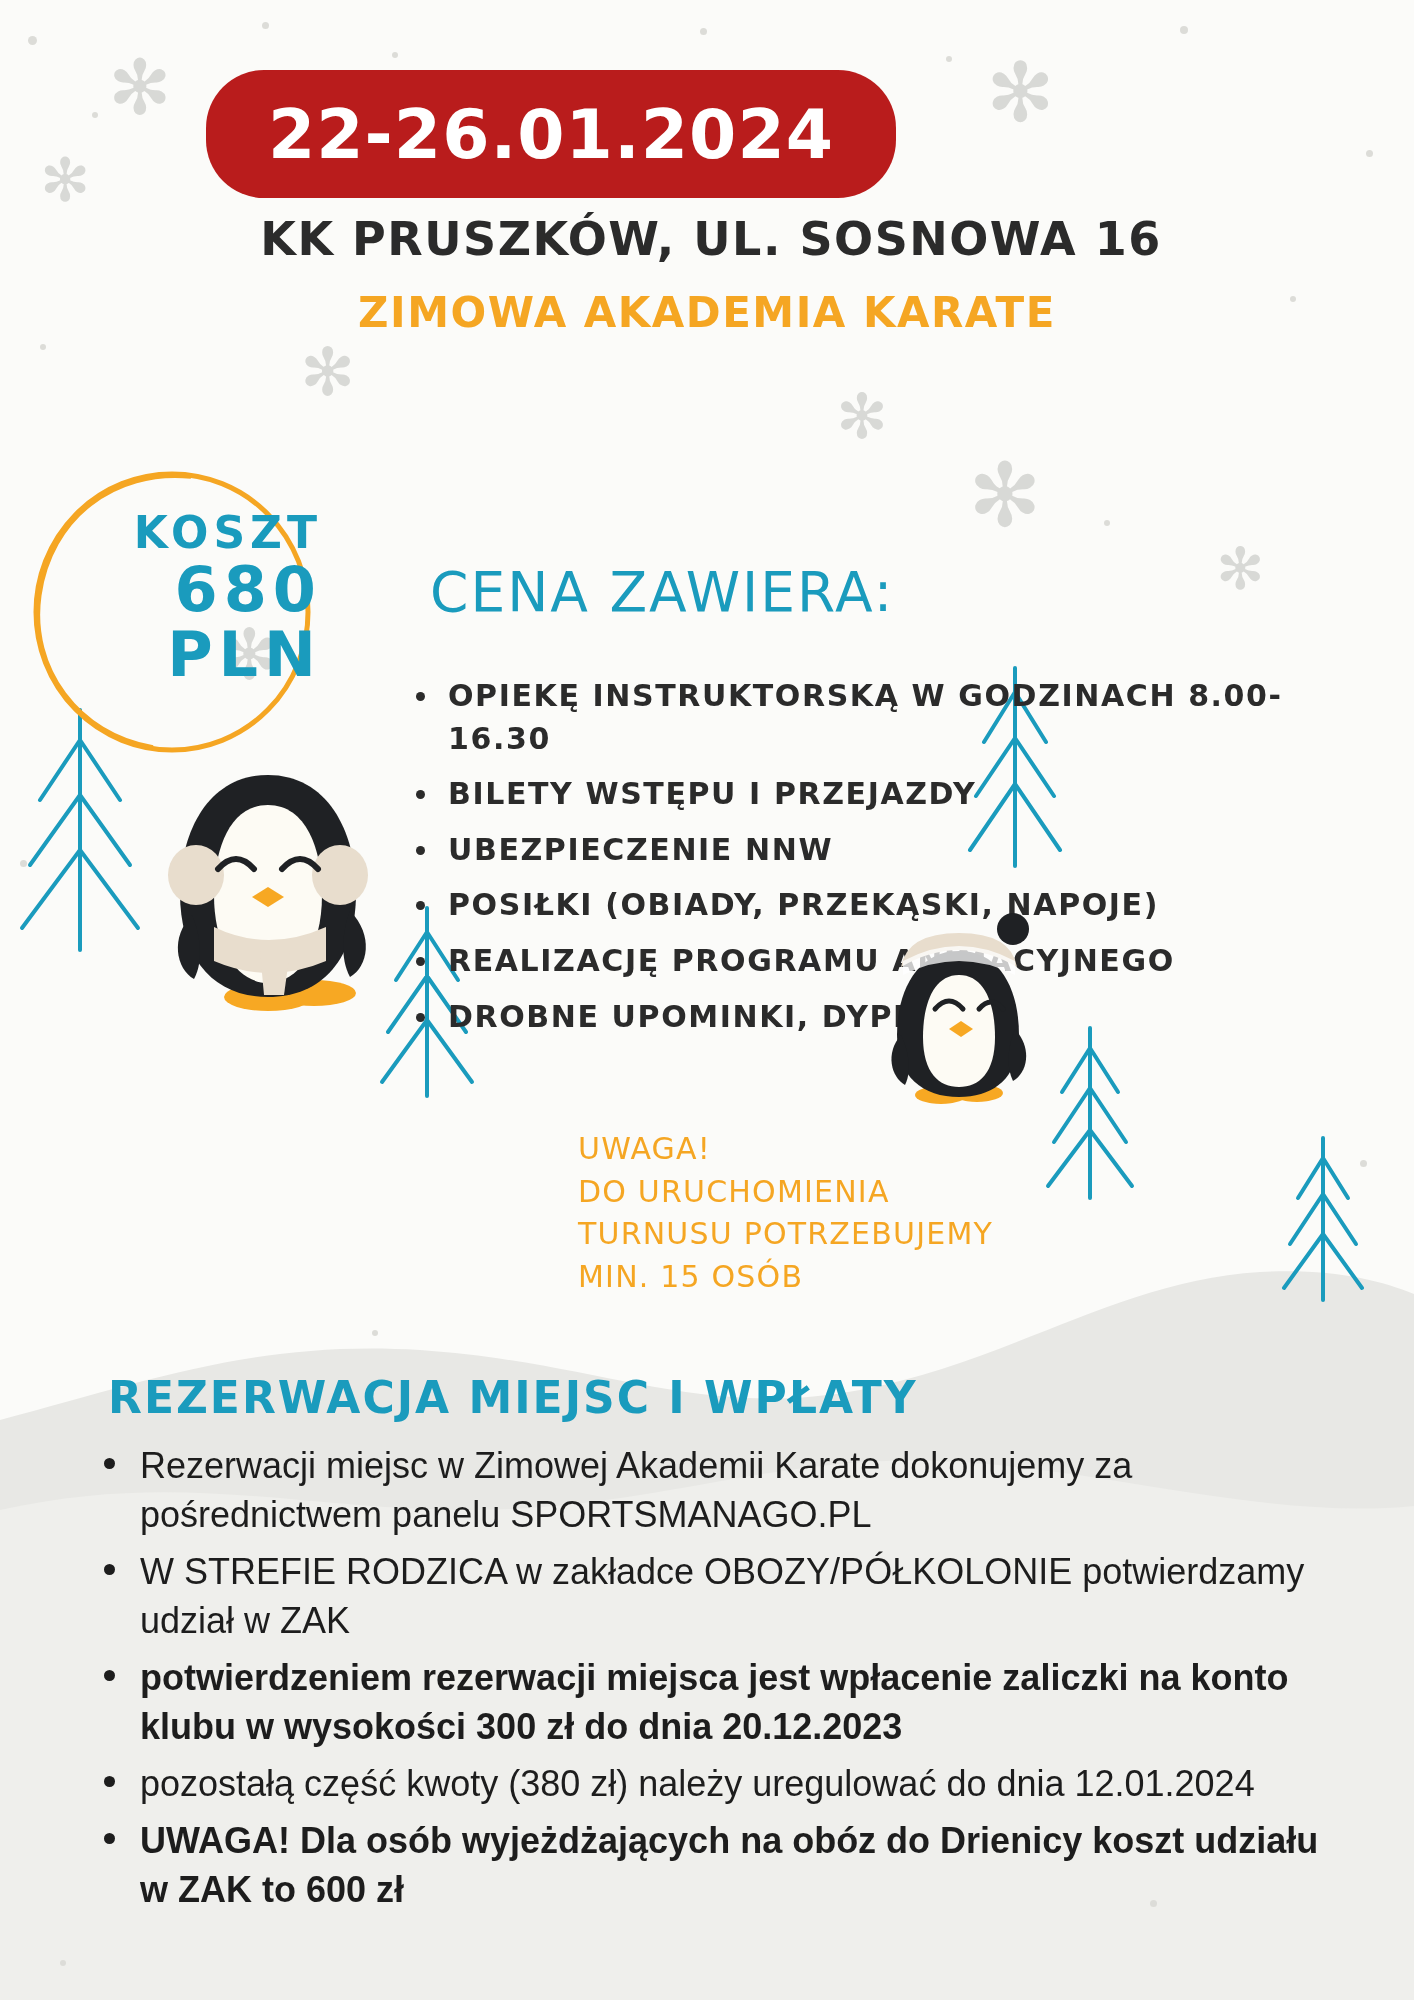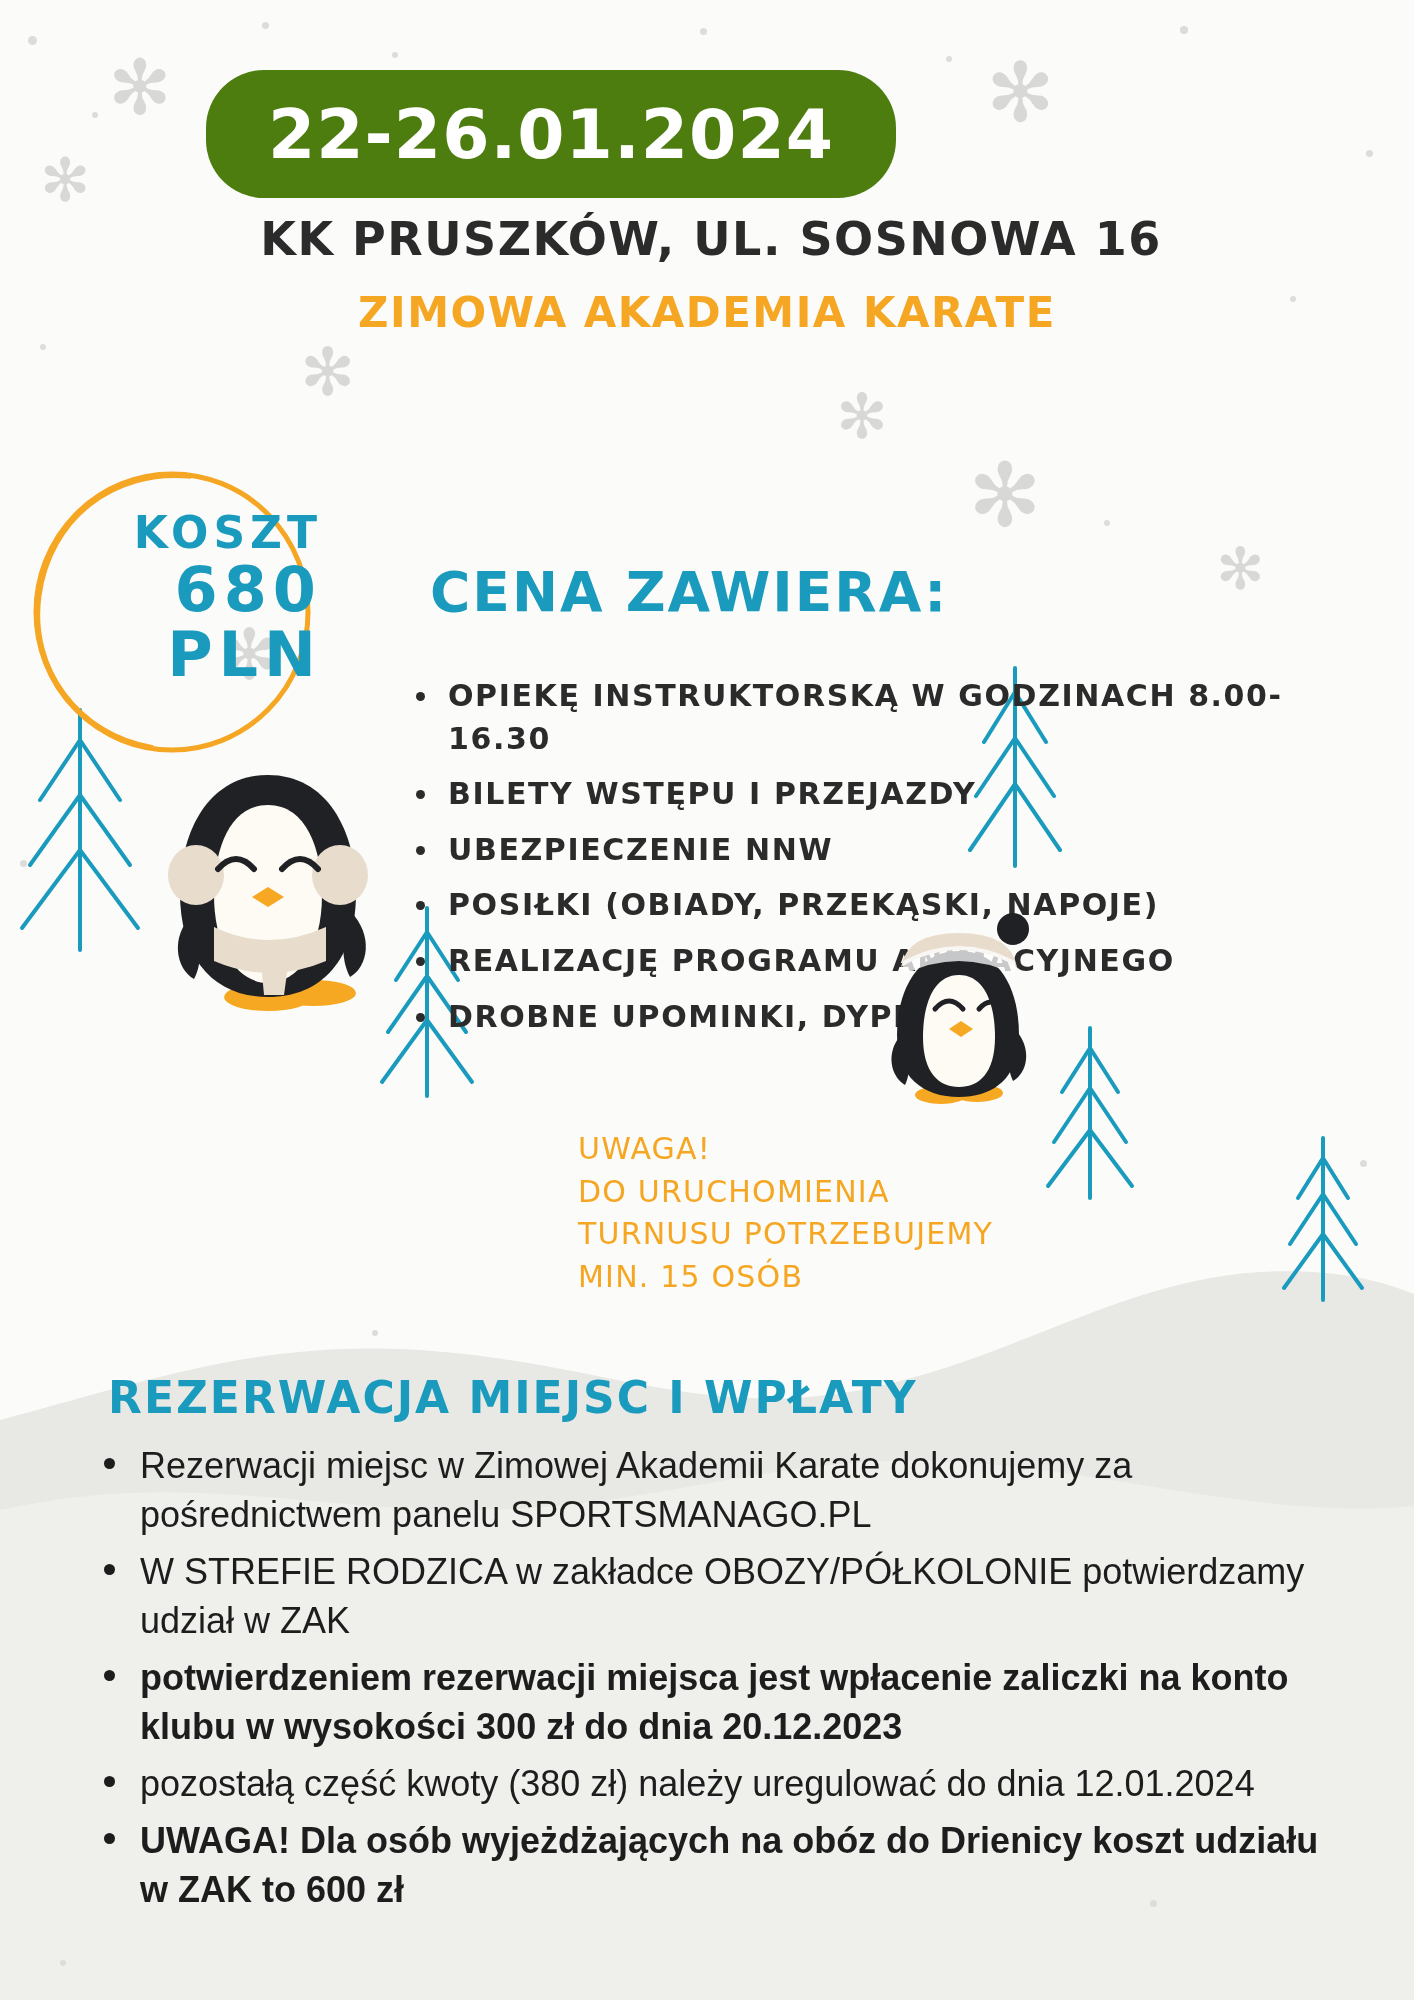--- a/index.html
+++ b/index.html
@@ -36,21 +36,21 @@
     pointer-events: none;
     line-height: 1;
   }
   .tree { position: absolute; pointer-events: none; }
 
   
   .date-banner {
     position: absolute;
     left: 206px; top: 70px;
     width: 690px; height: 128px;
-    background: #4d7c0f;
+    background: #b91c1c;
     border-radius: 58px 58px 58px 58px;
     display: flex; align-items: center; justify-content: center;
   }
   .date-banner span {
     color: #ffffff;
     font-size: 68px;
     font-weight: bold;
     letter-spacing: 1px;
     font-family: "DejaVu Sans", sans-serif;
   }
@@ -92,21 +92,21 @@
   .price-text .l1 { font-size: 44px; letter-spacing: 5px; display: block; }
   .price-text .l2 { font-size: 62px; letter-spacing: 6px; display: block; }
   .price-text .l3 { font-size: 62px; letter-spacing: 6px; display: block; }
 
   
   .includes-title {
     position: absolute;
     left: 430px; top: 560px;
     color: #1a9bbd;
     font-size: 55px;
-    font-weight: bold;
+    font-weight: normal;
     letter-spacing: 2px;
   }
   .includes-list {
     position: absolute;
     left: 410px; top: 675px;
     width: 880px;
     margin: 0; padding: 0;
     list-style: none;
   }
   .includes-list li {

